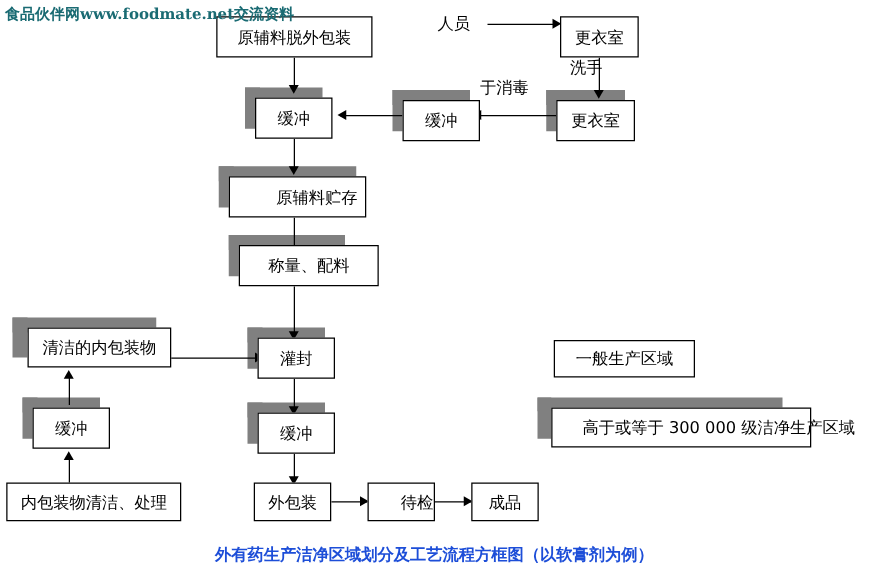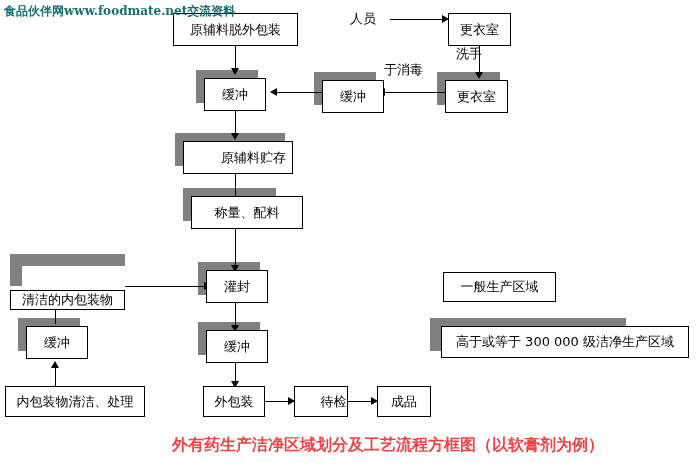--- a/index.html
+++ b/index.html
@@ -89,23 +89,23 @@
   
   .label {
     position: absolute;
     font-size: 13px;
     color: #000000;
     white-space: nowrap;
     z-index: 4;
   }
   .caption {
     position: absolute;
-    font-size: 16px;
+    font-size: 13px;
     font-weight: bold;
-    color: #ef4444;
+    color: #1d4ed8;
     white-space: nowrap;
     z-index: 4;
   }
 </style>
 </head>
 <body>
 
 <div id="canvas">
 
   <div class="watermark">食品伙伴网www.foodmate.net交流资料</div>
@@ -202,21 +202,21 @@
   </div>
   <div class="hline" style="left:348px; top:401px; width:29px;"></div>
   <div class="arrow arrow-right" style="left:371px; top:397px;"></div>
 
   <div class="box" style="left:377px; top:386px; width:54px; height:31px;">
     <span>成品</span>
   </div>
 
   <div class="shadow" style="left:10px; top:254px; width:115px; height:12px;"></div>
   <div class="shadow" style="left:10px; top:254px; width:12px; height:32px;"></div>
-  <div class="box" style="left:10px; top:262px; width:115px; height:20px;margin-top:28px;">
+  <div class="box" style="left:22px; top:262px; width:115px; height:32px;">
     <span>清洁的内包装物</span>
   </div>
 
   <div class="hline" style="left:125px; top:286px; width:85px;"></div>
   <div class="arrow arrow-right" style="left:204px; top:282px;"></div>
 
   <div class="vline" style="left:55px; top:302px; height:22px;"></div>
   <div class="arrow arrow-up" style="left:51px; top:296px;"></div>
 
   <div class="shadow" style="left:18px; top:318px; width:62px; height:12px;"></div>
@@ -231,19 +231,19 @@
   <div class="box" style="left:5px; top:386px; width:140px; height:31px;">
     <span>内包装物清洁、处理</span>
   </div>
 
   <div class="box" style="left:443px; top:272px; width:113px; height:30px;">
     <span>一般生产区域</span>
   </div>
 
   <div class="shadow" style="left:430px; top:318px; width:196px; height:11px;"></div>
   <div class="shadow" style="left:430px; top:318px; width:11px; height:33px;"></div>
-  <div class="box" style="left:441px; top:326px; width:248px; height:32px; justify-content:center; padding-left:0;">
+  <div class="box" style="left:441px; top:326px; width:208px; height:32px; justify-content:flex-start; padding-left:24px;">
     <span>高于或等于 300 000 级洁净生产区域</span>
   </div>
 
   <div class="caption" style="left:172px; top:435px;">外有药生产洁净区域划分及工艺流程方框图（以软膏剂为例）</div>
 
 </div>
 
 </body></html>

